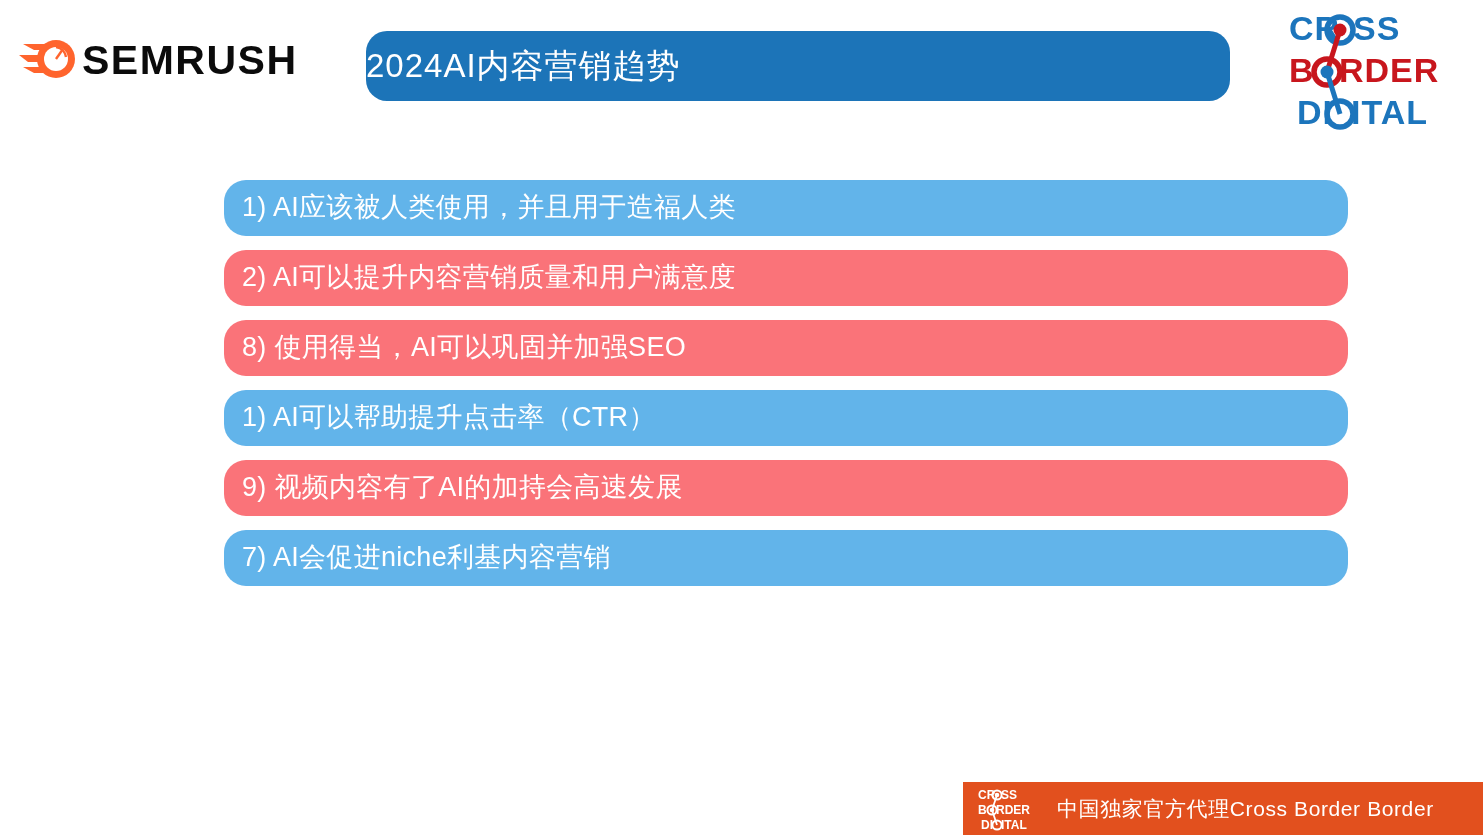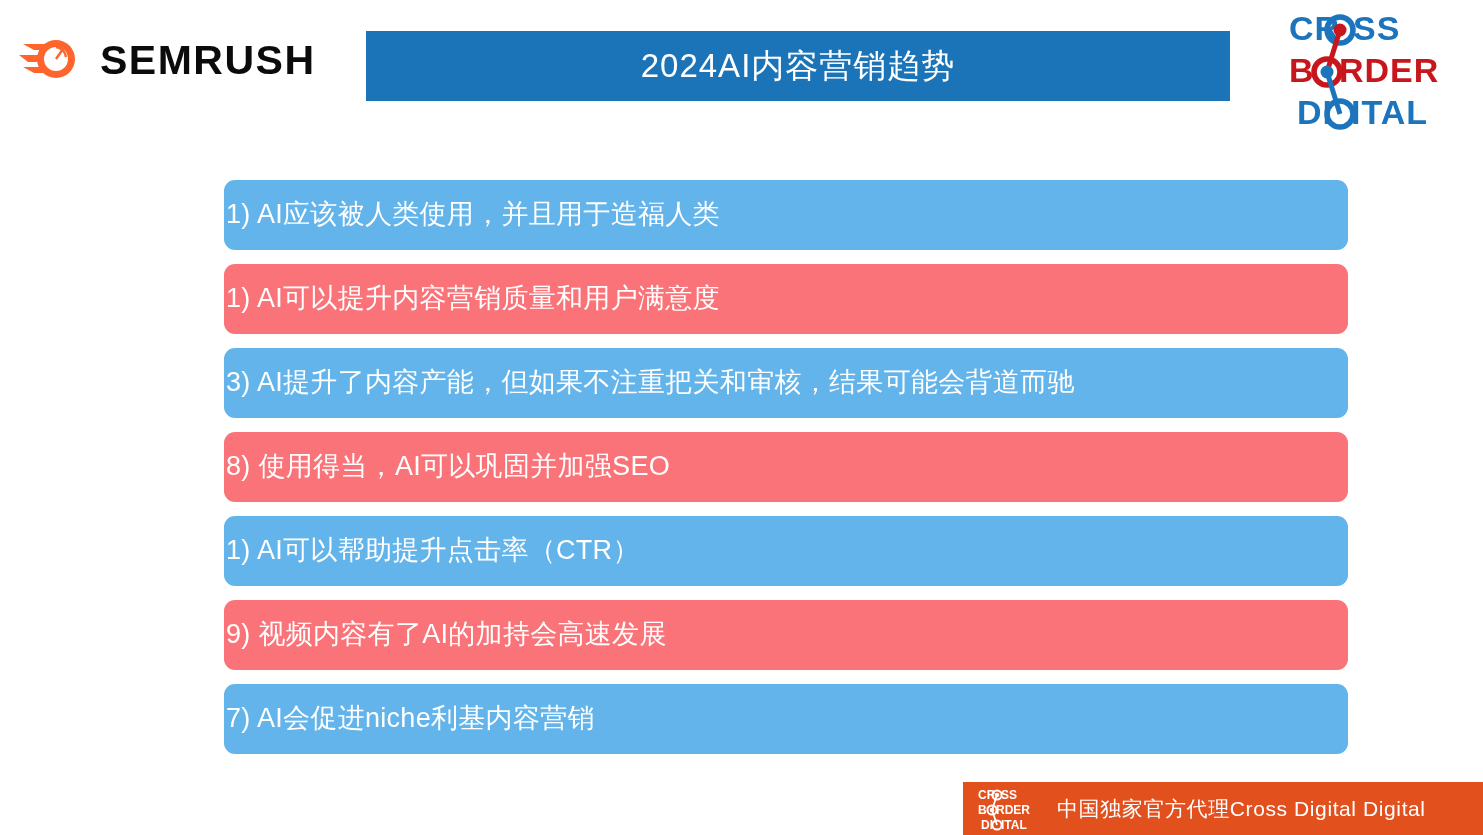--- a/index.html
+++ b/index.html
@@ -23,21 +23,21 @@
     width: 1483px;
     height: 140px;
   }
 
   .semrush-logo {
     position: absolute;
     left: 18px;
     top: 34px;
     display: flex;
     align-items: center;
-    gap: 20px;
+    gap: 2px;
   }
   .semrush-icon {
     width: 62px;
     height: 52px;
     flex: none;
   }
   .semrush-word {
     font-family: "Liberation Sans", "DejaVu Sans", sans-serif;
     font-size: 41px;
     font-weight: 700;
@@ -48,21 +48,22 @@
 
   .title-banner {
     position: absolute;
     left: 366px;
     top: 31px;
     width: 864px;
     height: 70px;
     background: #1c74b8;
     display: flex;
     align-items: center;
-    justify-content: center;
+    justify-content: flex-start;
+    border-radius: 21px;
   }
   .title-text {
     color: #ffffff;
     font-size: 33px;
     font-weight: 400;
     letter-spacing: 1px;
     white-space: nowrap;
   }
 
   .cbd-logo {
@@ -74,25 +75,25 @@
   }
 
   
   .trend-list {
     position: absolute;
     left: 224px;
     top: 180px;
     width: 1124px;
   }
   .trend-bar {
-    height: 70px;
-    border-radius: 11px;
-    display: flex;
-    align-items: center;
-    padding-left: 2px;
+    height: 56px;
+    border-radius: 22px;
+    display: flex;
+    align-items: center;
+    padding-left: 18px;
     box-sizing: border-box;
     margin-bottom: 14px;
   }
   .trend-bar:last-child { margin-bottom: 0; }
   .trend-bar.blue { background: #62b4ea; }
   .trend-bar.red  { background: #fa7379; }
   .trend-text {
     color: #ffffff;
     font-size: 27px;
     font-weight: 400;
@@ -165,24 +166,21 @@
     <circle cx="44" cy="64" r="6.5" fill="#1C75BC"></circle>
   </svg>
 
 </div>
 
 <div class="trend-list">
   <div class="trend-bar blue">
     <span class="trend-text">1) AI应该被人类使用，并且用于造福人类</span>
   </div>
   <div class="trend-bar red">
-    <span class="trend-text">1) AI可以提升内容营销质量和用户满意度</span>
-  </div>
-  <div class="trend-bar blue">
-    <span class="trend-text">3) AI提升了内容产能，但如果不注重把关和审核，结果可能会背道而驰</span>
+    <span class="trend-text">2) AI可以提升内容营销质量和用户满意度</span>
   </div>
   <div class="trend-bar red">
     <span class="trend-text">8) 使用得当，AI可以巩固并加强SEO</span>
   </div>
   <div class="trend-bar blue">
     <span class="trend-text">1) AI可以帮助提升点击率（CTR）</span>
   </div>
   <div class="trend-bar red">
     <span class="trend-text">9) 视频内容有了AI的加持会高速发展</span>
   </div>
@@ -200,14 +198,14 @@
     <text x="19" y="27" font-family="Liberation Sans, sans-serif" font-size="12" font-weight="700" fill="#ffffff">RDER</text>
     <circle cx="15" cy="23" r="4.6" fill="none" stroke="#ffffff" stroke-width="2"></circle>
     <text x="4" y="42" font-family="Liberation Sans, sans-serif" font-size="12" font-weight="700" fill="#ffffff">DI</text>
     <text x="24" y="42" font-family="Liberation Sans, sans-serif" font-size="12" font-weight="700" fill="#ffffff">ITAL</text>
     <circle cx="20" cy="38" r="4.6" fill="none" stroke="#ffffff" stroke-width="2"></circle>
     <line x1="20" y1="8" x2="15" y2="23" stroke="#ffffff" stroke-width="1.8"></line>
     <circle cx="20" cy="8" r="2.3" fill="#ffffff"></circle>
     <line x1="15" y1="23" x2="20" y2="38" stroke="#ffffff" stroke-width="1.8"></line>
     <circle cx="15" cy="23" r="2.3" fill="#ffffff"></circle>
   </svg>
-  <span class="footer-text">中国独家官方代理Cross Digital Digital</span>
+  <span class="footer-text">中国独家官方代理Cross Border Border</span>
 </div>
 
 </body></html>

